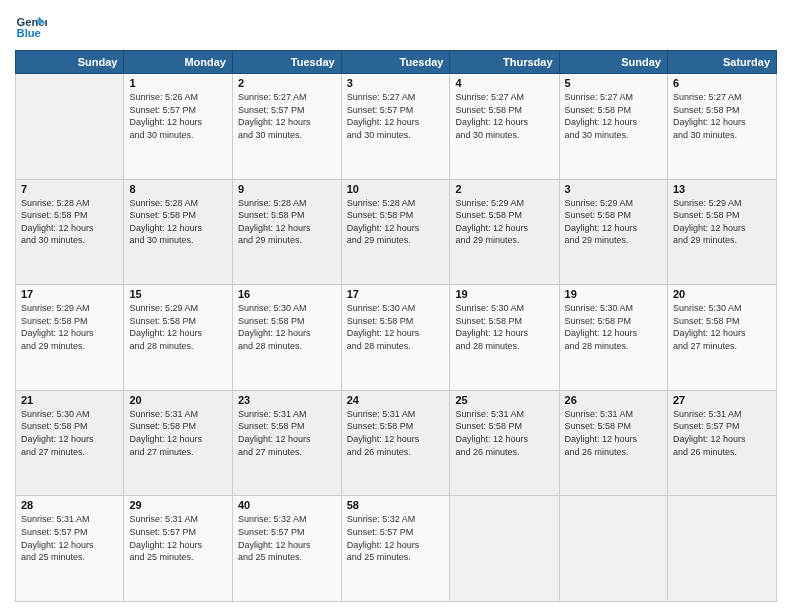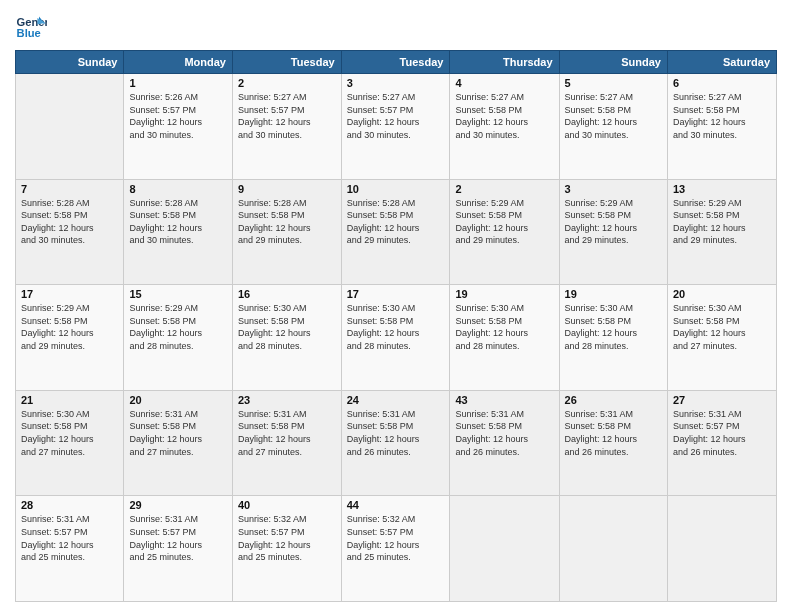--- a/index.html
+++ b/index.html
@@ -294,21 +294,21 @@
 and 27 minutes.</div>
           </td>
           <td>
             <span class="day-number">24</span>
             <div class="day-info" style="white-space: pre-line;">Sunrise: 5:31 AM
 Sunset: 5:58 PM
 Daylight: 12 hours
 and 26 minutes.</div>
           </td>
           <td>
-            <span class="day-number">43</span>
+            <span class="day-number">25</span>
             <div class="day-info" style="white-space: pre-line;">Sunrise: 5:31 AM
 Sunset: 5:58 PM
 Daylight: 12 hours
 and 26 minutes.</div>
           </td>
           <td>
             <span class="day-number">26</span>
             <div class="day-info" style="white-space: pre-line;">Sunrise: 5:31 AM
 Sunset: 5:58 PM
 Daylight: 12 hours
@@ -338,21 +338,21 @@
 and 25 minutes.</div>
           </td>
           <td>
             <span class="day-number">40</span>
             <div class="day-info" style="white-space: pre-line;">Sunrise: 5:32 AM
 Sunset: 5:57 PM
 Daylight: 12 hours
 and 25 minutes.</div>
           </td>
           <td>
-            <span class="day-number">44</span>
+            <span class="day-number">58</span>
             <div class="day-info" style="white-space: pre-line;">Sunrise: 5:32 AM
 Sunset: 5:57 PM
 Daylight: 12 hours
 and 25 minutes.</div>
           </td>
           <td class="empty-cell"></td>
           <td class="empty-cell"></td>
           <td class="empty-cell"></td>
         </tr>
       </tbody>

